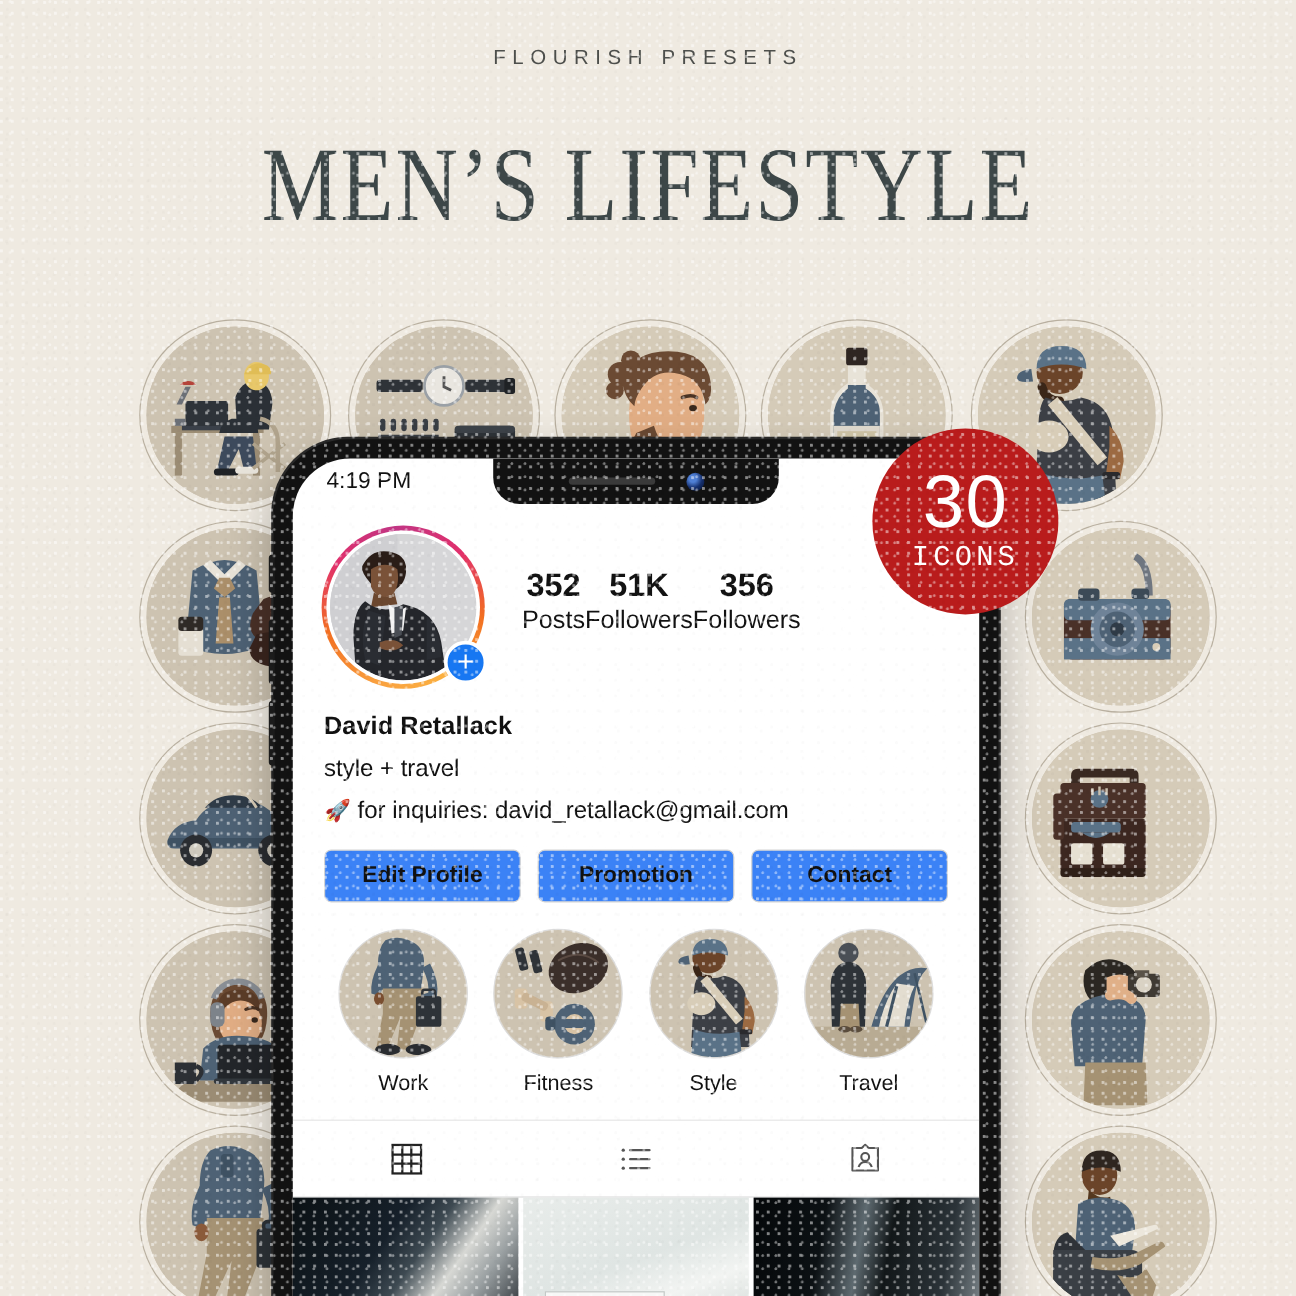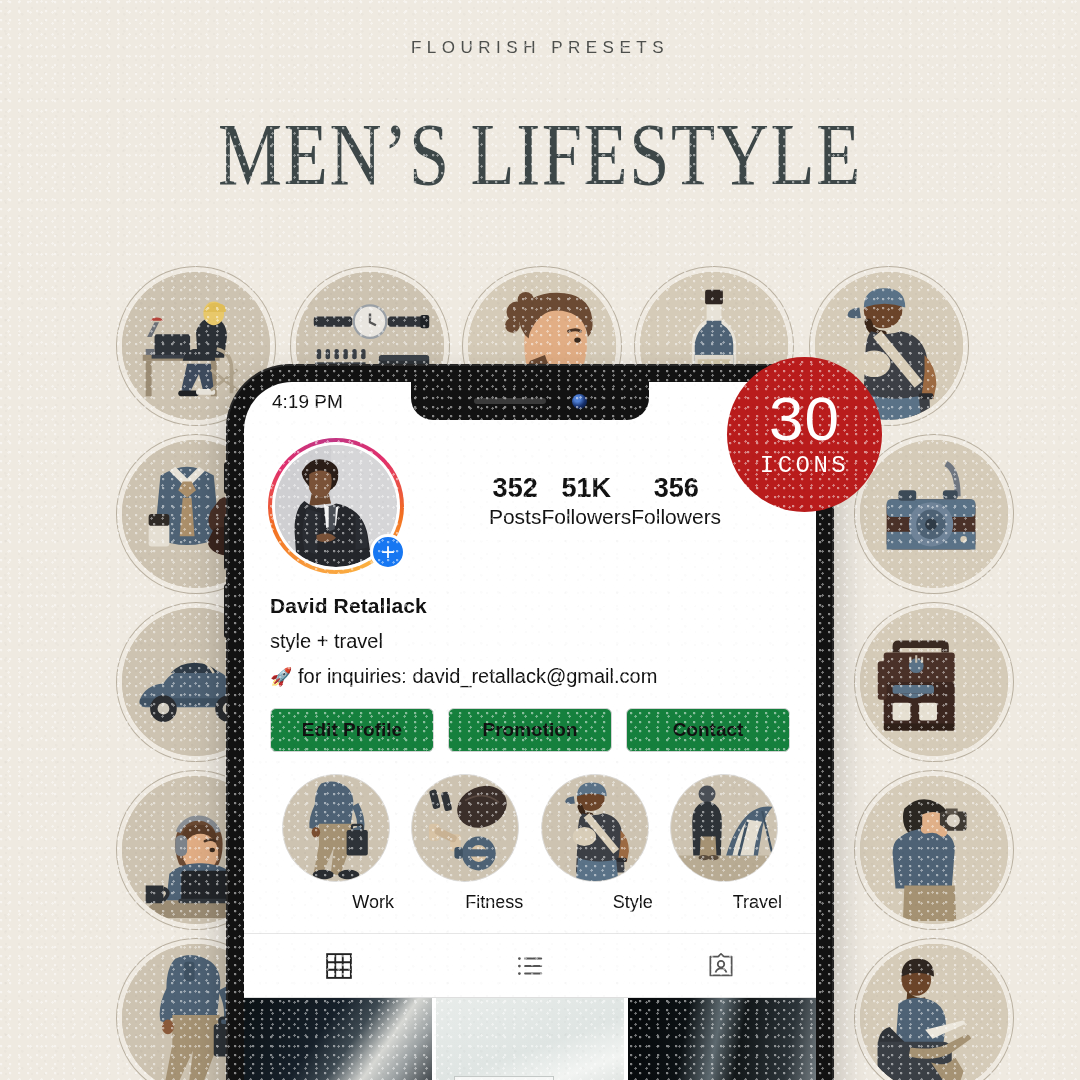--- a/index.html
+++ b/index.html
@@ -86,39 +86,39 @@
     padding:4px;
   }
   .ring-inner{ width:100%; height:100%; border-radius:50%; background:#fff; padding:3px; }
   .avatar{ width:100%; height:100%; border-radius:50%; overflow:hidden; background:#d8d8da; }
   .avatar svg{ width:100%; height:100%; display:block; }
   .plus{
     position:absolute; right:-2px; bottom:4px; width:36px; height:36px; border-radius:50%;
     background:#1777f2; border:3px solid #fff; color:#fff; font-size:24px; line-height:30px;
     text-align:center; font-weight:400;
   }
-  .stats{ display:flex; flex:1; justify-content:center; padding-left:14px; padding-bottom:10px;}
+  .stats{ display:flex; flex:1; justify-content:flex-start; padding-left:31px; padding-bottom:10px;}
   .stat{ text-align:center; }
   .stat .n{ font-size:27px; font-weight:700; color:#121212; line-height:1.15;}
   .stat .l{ font-size:21px; color:#121212; }
 
   .bio{ padding:20px 26px 0 26px; color:#111; }
   .bio .name{ font-size:21px; font-weight:700; letter-spacing:.1px; }
   .bio .line{ font-size:20px; margin-top:12px; }
   .rocket{ font-size:18px; }
 
   .btn-row{ display:flex; gap:14px; padding:20px 26px 0 26px; }
   .btn{
-    flex:1; height:44px; border:1px solid #d3d3d3; border-radius:6px; background:#15803d;
+    flex:1; height:44px; border:1px solid #d3d3d3; border-radius:6px; background:#3b82f6;
     font-size:19px; font-weight:700; color:#111;
     display:flex; align-items:center; justify-content:center;
   }
 
   .hl-row{ display:flex; justify-content:space-between; padding:22px 34px 0 34px; }
-  .hl{ width:116px; text-align:right; }
+  .hl{ width:116px; text-align:center; }
   .hl-circ{
     width:108px; height:108px; border-radius:50%; background:#cdc3b1;
     border:1.5px solid #dcdcdc; box-shadow:0 0 0 3px #fff inset; overflow:hidden; margin:0 auto;
   }
   .hl-circ svg{ width:100%; height:100%; display:block; }
   .hl-lbl{ font-size:18px; color:#111; margin-top:10px; }
 
   .tabbar{
     margin-top:20px; border-top:1px solid #e6e6e6; height:64px;
     display:flex; align-items:center; justify-content:space-around;

